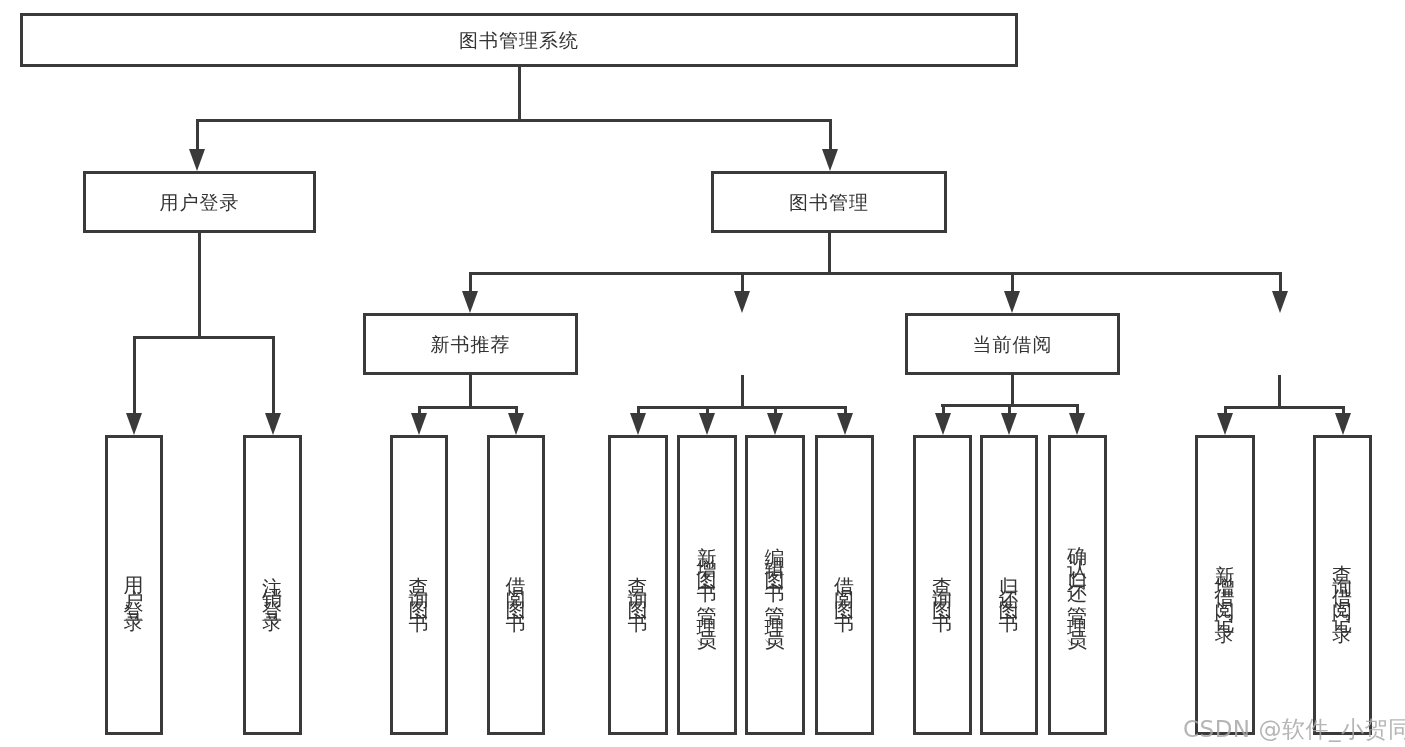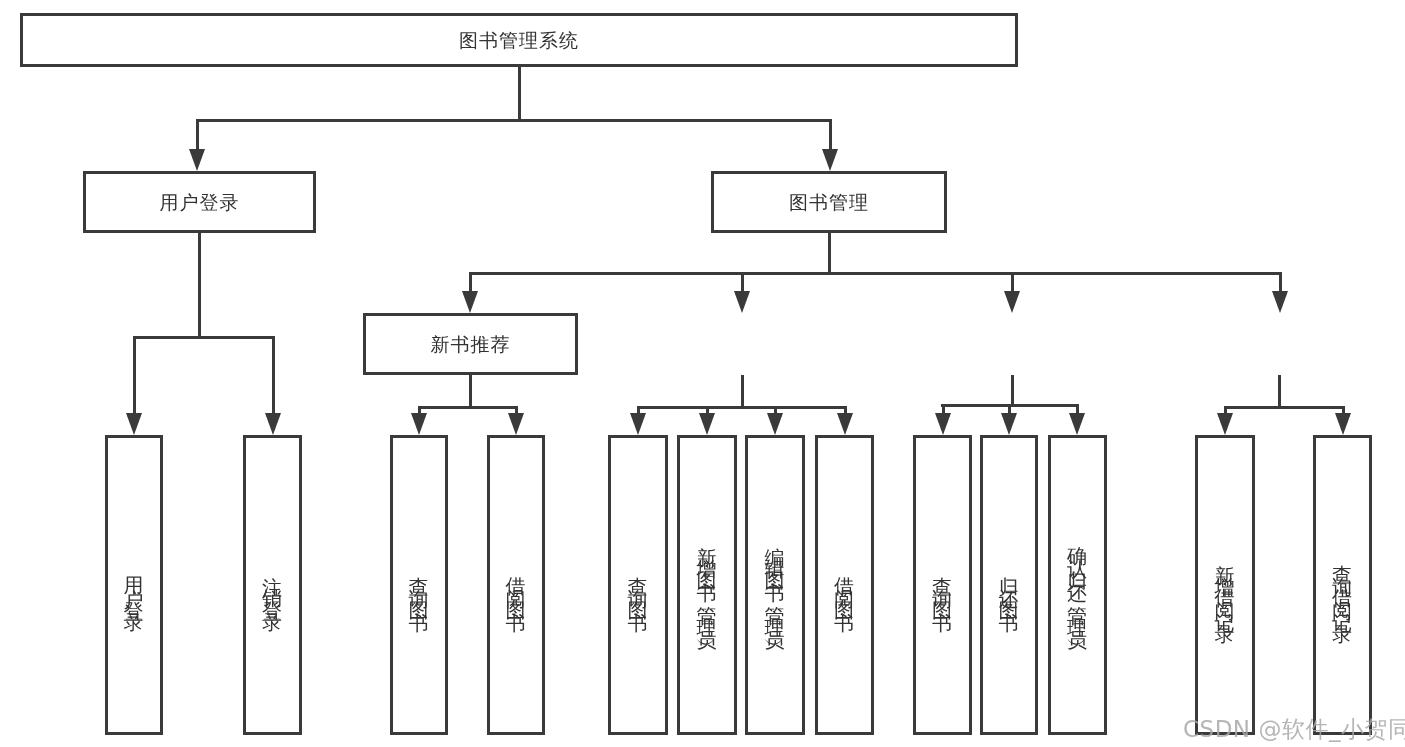--- a/index.html
+++ b/index.html
@@ -90,20 +90,23 @@
     <div class="head"></div>
   </div>
   <div class="drop" style="left:1280px;top:272px;height:41px">
     <div class="stem"></div>
     <div class="head"></div>
   </div>
 
   <div class="box" style="left:363px;top:313px;width:215px;height:62px">
     <span>新书推荐</span>
   </div>
+  <div class="box" style="left:905px;top:313px;width:215px;height:62px">
+    <span>当前借阅</span>
+  </div>
 
   <div class="vline" style="left:469px;top:375px;height:34px"></div>
   <div class="hline" style="left:418px;top:406px;width:100px"></div>
   <div class="drop" style="left:419px;top:406px;height:29px">
     <div class="stem"></div>
     <div class="head"></div>
   </div>
   <div class="drop" style="left:516px;top:406px;height:29px">
     <div class="stem"></div>
     <div class="head"></div>

